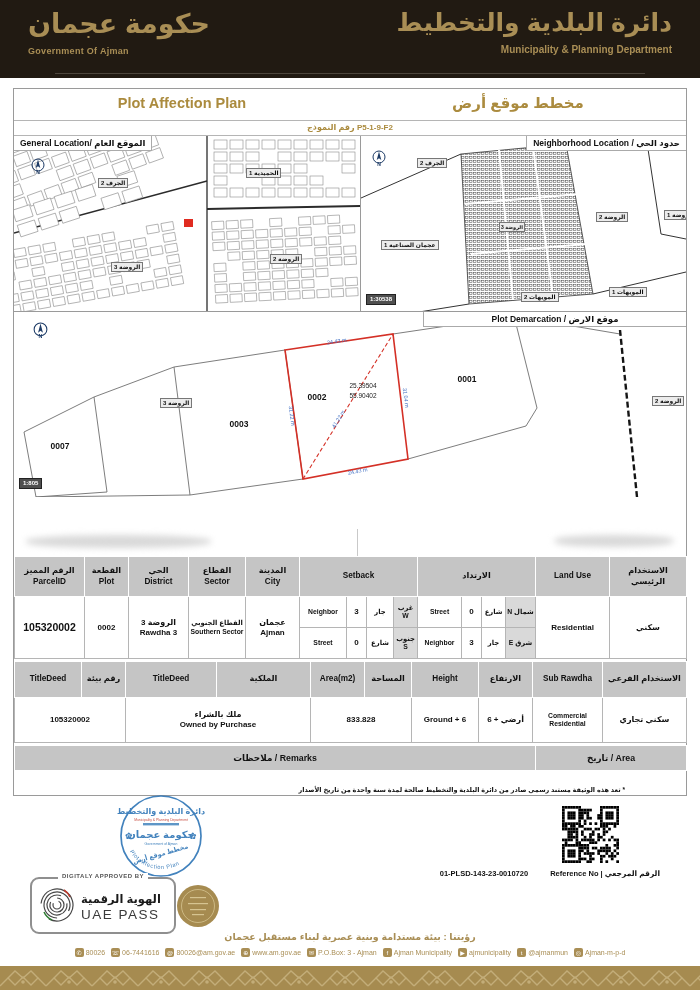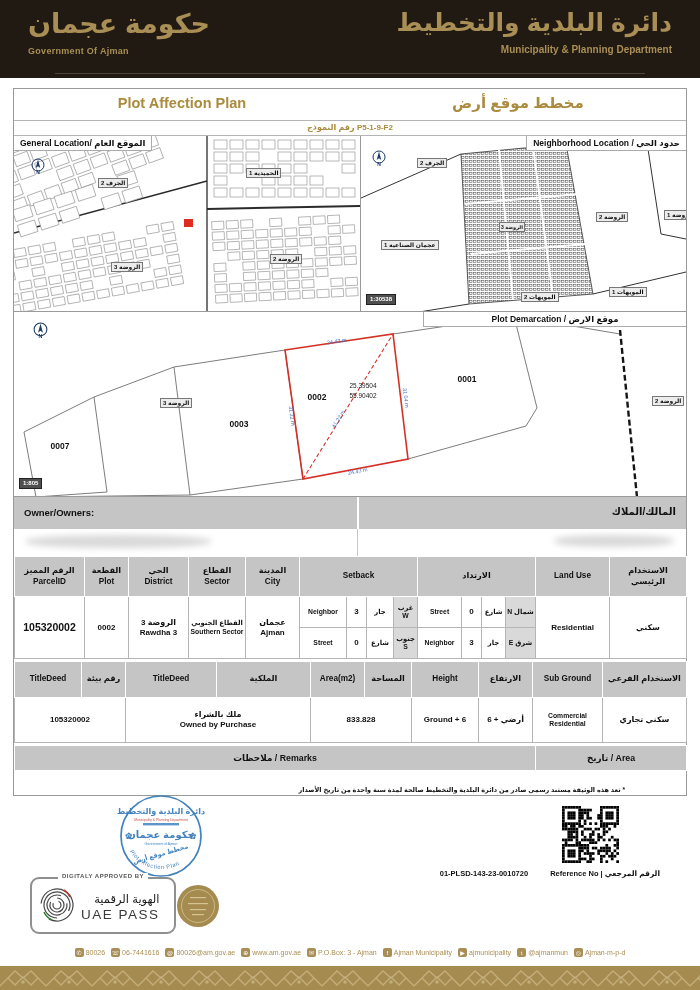--- a/index.html
+++ b/index.html
@@ -57,21 +57,21 @@
   .t3 td.date{font-size:9.5px}
   
   .note{position:absolute;right:75px;top:786px;font-size:6.5px;font-weight:bold;direction:rtl;color:#111}
   .stamp{position:absolute;left:110px;top:793px;opacity:.9}
   .qr{position:absolute;left:562px;top:806px;width:57px;height:57px}
   .refrow{position:absolute;right:40px;top:869px;display:flex;gap:22px;font-size:7.5px;font-weight:bold}
   .uaebox{position:absolute;left:30px;top:877px;width:142px;height:53px;border:2px solid #8f8f8f;border-radius:9px;background:#fff}
   .uaebox .approved{position:absolute;top:-6px;left:50%;transform:translateX(-50%);background:#fff;
         font-size:6px;font-weight:bold;color:#555;letter-spacing:.5px;padding:0 4px;white-space:nowrap}
   .uaebox .inner{position:absolute;left:8px;top:7px;display:flex;align-items:center;gap:7px}
-  .uaebox .txt .ar{font-size:11.5px;font-weight:normal;color:#1a1a1a;text-align:right}
+  .uaebox .txt .ar{font-size:11.5px;font-weight:bold;color:#1a1a1a;text-align:left}
   .uaebox .txt .en{font-size:13.5px;color:#3a3a3a;letter-spacing:1.5px;margin-top:1px}
   .seal{position:absolute;left:176px;top:883px}
   .vision{position:absolute;left:0;top:931px;width:700px;text-align:center;font-size:9.5px;font-weight:bold;color:#a98e55}
   .contact{position:absolute;left:0;top:948px;width:700px;display:flex;justify-content:center;gap:6px;
            font-size:7px;color:#a98e55;align-items:center}
   .contact .ci{display:flex;align-items:center;gap:2px;white-space:nowrap}
   .contact .cicon{display:inline-flex;width:9px;height:9px;background:#a98e55;color:#fff;border-radius:2px;
            font-size:6px;align-items:center;justify-content:center}
   .pattern{position:absolute;left:0;top:966px}
   svg text{font-family:"Liberation Sans","DejaVu Sans",sans-serif}
@@ -425,25 +425,20 @@
             <circle cx="8" cy="7" r="6" fill="none" stroke="#1d3b66" stroke-width="1"></circle>
             <path d="M8 1.5 L10.3 10 L8 8.2 L5.7 10 Z" fill="#1d3b66"></path>
             <text x="8" y="15.5" font-size="5" text-anchor="middle" fill="#1d3b66" font-weight="bold">N</text>
           </svg>
       </span>
       <div class="chip" style="left:146px;top:86px">الروضة 3</div>
       <div class="chip" style="left:638px;top:84px">الروضة 2</div>
       <div class="scalechip" style="left:5px;bottom:8px">1:805</div>
     </div>
 
-    <div class="ownbar">
-      <div class="en">Owner/Owners:</div>
-      <div class="ar">المالك/الملاك</div>
-      <div class="d"></div>
-    </div>
     <div class="ownbody">
       <div class="redact" style="left:12px;top:6px;width:185px;height:13px"></div>
       <div class="redact" style="right:12px;top:6px;width:120px;height:12px"></div>
       <div class="d"></div>
     </div>
 
     <table class="t1">
       <colgroup>
           <col style="width:70px">
           <col style="width:44px">
@@ -519,21 +514,21 @@
       <tbody>
           <tr style="height:36px">
         <th>TitleDeed</th>
         <th>رقم بيئة</th>
         <th>TitleDeed</th>
         <th>الملكية</th>
         <th>Area(m2)</th>
         <th>المساحة</th>
         <th>Height</th>
         <th>الارتفاع</th>
-        <th>Sub Ground</th>
+        <th>Sub Rawdha</th>
         <th>الاستخدام الفرعي</th>
       </tr>
       <tr style="height:45px">
         <td colspan="2">105320002</td>
         <td colspan="2"><span>ملك بالشراء</span><br><span>Owned by Purchase</span></td>
         <td colspan="2">833.828</td>
         <td>Ground + 6</td>
         <td>أرضي + 6</td>
         <td class="sm">Commercial Residential</td>
         <td>سكني تجاري</td>
@@ -845,20 +840,21 @@
     <svg width="44" height="46" viewBox="0 0 44 46">
       <circle cx="22" cy="23" r="21" fill="#a68b50"></circle>
       <circle cx="22" cy="23" r="16.5" fill="none" stroke="#d6c491" stroke-width="0.8"></circle>
       <rect x="14" y="14" width="16" height="1.2" fill="#d6c491"></rect>
       <rect x="12" y="20" width="20" height="1.2" fill="#d6c491"></rect>
       <rect x="14" y="26" width="16" height="1.2" fill="#d6c491"></rect>
       <rect x="16" y="31" width="12" height="1.2" fill="#d6c491"></rect>
     </svg>
   </div>
 
+  <div class="vision">رؤيتنا : بيئة مستدامة وبنية عصرية لبناء مستقبل عجمان</div>
   <div class="contact" id="contactbar">
       <span class="ci">
         <span class="cicon">✆</span>
         <span>80026</span>
       </span>
       <span class="ci">
         <span class="cicon">☏</span>
         <span>06-7441616</span>
       </span>
       <span class="ci">

